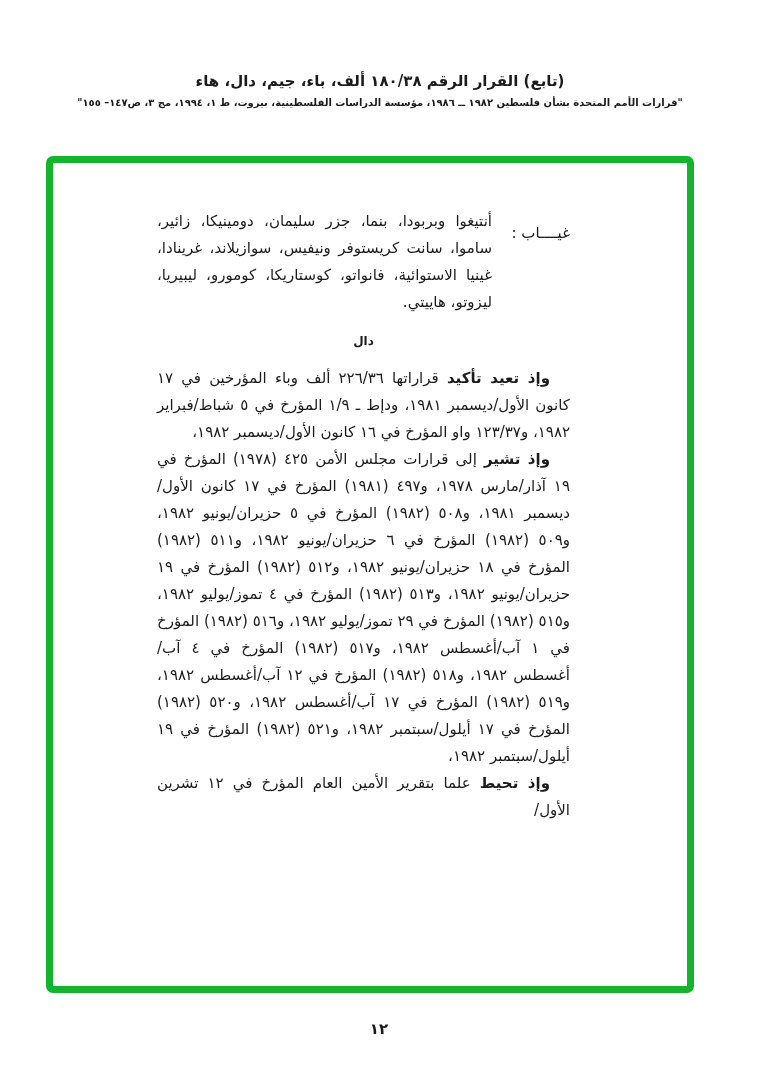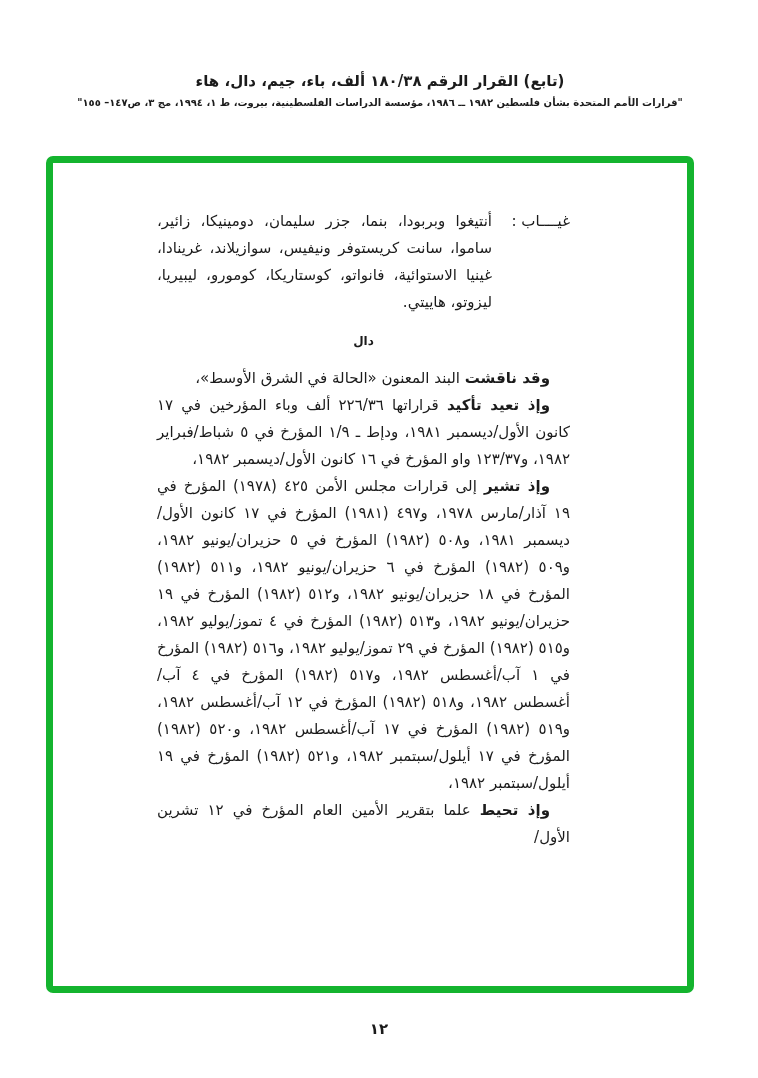--- a/index.html
+++ b/index.html
@@ -43,20 +43,21 @@
     padding:45px 117px 0 104px;
     font-size:15px;
     line-height:27px;
     text-align:justify;
   }
   
   .absence-row{display:flex;direction:rtl;}
   .absence-label{
     flex:0 0 78px;
     white-space:nowrap;
+    margin-top:12px;
   }
   .absence-text{flex:1 1 auto;text-align:justify;}
   .section-heading{
     text-align:center;
     font-weight:bold;
     font-size:12px;
     margin:12px 0 10px 0;
   }
   .para{margin:0;text-indent:20px;}
   .para.no-indent{text-indent:0;}
@@ -83,21 +84,20 @@
   <div class="frame-inner">
 
     <div class="absence-row">
       <span class="absence-label">غيــــاب :</span>
       <span class="absence-text">أنتيغوا وبربودا، بنما، جزر سليمان، دومينيكا، زائير، ساموا، سانت كريستوفر ونيفيس، سوازيلاند، غرينادا، غينيا الاستوائية، فانواتو، كوستاريكا، كومورو، ليبيريا، ليزوتو، هاييتي.</span>
     </div>
 
     <h2 class="section-heading">دال</h2>
 
 
-    <p class="para"><span class="lead">وقد ناقشت</span> <span>البند المعنون «الحالة في الشرق الأوسط»،</span></p>
 
     <p class="para"><span class="lead">وإذ تعيد تأكيد</span> <span>قراراتها ٢٢٦/٣٦ ألف وباء المؤرخين في ١٧ كانون الأول/ديسمبر ١٩٨١، ودإط ـ ١/٩ المؤرخ في ٥ شباط/فبراير ١٩٨٢، و١٢٣/٣٧ واو المؤرخ في ١٦ كانون الأول/ديسمبر ١٩٨٢،</span></p>
 
     <p class="para"><span class="lead">وإذ تشير</span> <span>إلى قرارات مجلس الأمن ٤٢٥ (١٩٧٨) المؤرخ في ١٩ آذار/مارس ١٩٧٨، و٤٩٧ (١٩٨١) المؤرخ في ١٧ كانون الأول/ديسمبر ١٩٨١، و٥٠٨ (١٩٨٢) المؤرخ في ٥ حزيران/يونيو ١٩٨٢، و٥٠٩ (١٩٨٢) المؤرخ في ٦ حزيران/يونيو ١٩٨٢، و٥١١ (١٩٨٢) المؤرخ في ١٨ حزيران/يونيو ١٩٨٢، و٥١٢ (١٩٨٢) المؤرخ في ١٩ حزيران/يونيو ١٩٨٢، و٥١٣ (١٩٨٢) المؤرخ في ٤ تموز/يوليو ١٩٨٢، و٥١٥ (١٩٨٢) المؤرخ في ٢٩ تموز/يوليو ١٩٨٢، و٥١٦ (١٩٨٢) المؤرخ في ١ آب/أغسطس ١٩٨٢، و٥١٧ (١٩٨٢) المؤرخ في ٤ آب/أغسطس ١٩٨٢، و٥١٨ (١٩٨٢) المؤرخ في ١٢ آب/أغسطس ١٩٨٢، و٥١٩ (١٩٨٢) المؤرخ في ١٧ آب/أغسطس ١٩٨٢، و٥٢٠ (١٩٨٢) المؤرخ في ١٧ أيلول/سبتمبر ١٩٨٢، و٥٢١ (١٩٨٢) المؤرخ في ١٩ أيلول/سبتمبر ١٩٨٢،</span></p>
 
     <p class="para"><span class="lead">وإذ تحيط</span> <span>علما بتقرير الأمين العام المؤرخ في ١٢ تشرين الأول/</span></p>
 
   </div>
 </div>
 

